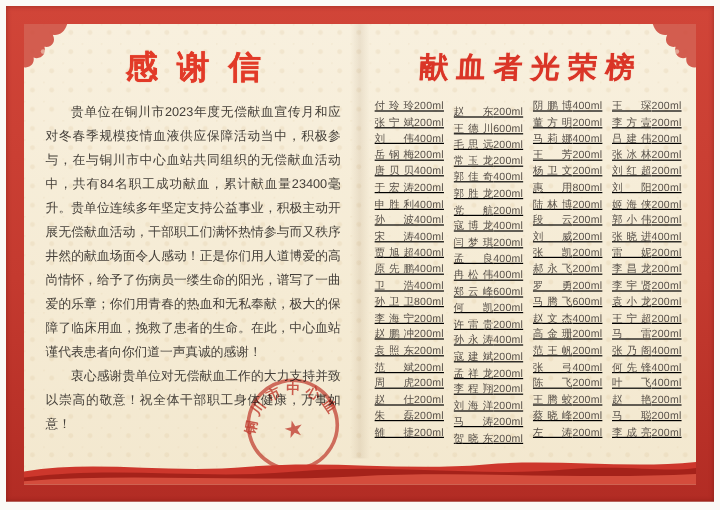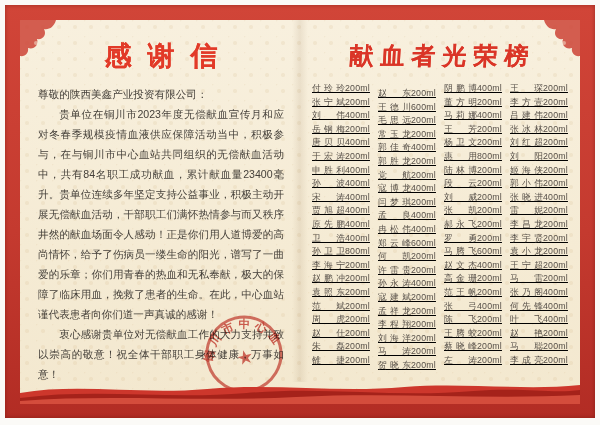--- a/index.html
+++ b/index.html
@@ -83,21 +83,20 @@
       <path d="M0,0 H36 C34,7 29,10 24,9 C27,15 23,20 17,19 C19,25 14,30 8,28 C9,33 5,37 0,36 Z" fill="#cd4336" opacity=".85"></path>
       <circle cx="28" cy="14" r="2" fill="#f7eeda" opacity=".5"></circle>
       <circle cx="16" cy="23" r="2" fill="#f7eeda" opacity=".5"></circle>
     </svg>
 
     <div class="pages">
 
       <div class="page page-left">
         <div class="letter-title">感谢信</div>
         <div class="letter-body">
-          <p class="salutation">尊敬的陕西美鑫产业投资有限公司：</p>
           <p class="indent">贵单位在铜川市2023年度无偿献血宣传月和应对冬春季规模疫情血液供应保障活动当中，积极参与，在与铜川市中心血站共同组织的无偿献血活动中，共有84名职工成功献血，累计献血量23400毫升。贵单位连续多年坚定支持公益事业，积极主动开展无偿献血活动，干部职工们满怀热情参与而又秩序井然的献血场面令人感动！正是你们用人道博爱的高尚情怀，给予了伤病员一缕生命的阳光，谱写了一曲爱的乐章；你们用青春的热血和无私奉献，极大的保障了临床用血，挽救了患者的生命。在此，中心血站谨代表患者向你们道一声真诚的感谢！</p>
           <p class="indent">衷心感谢贵单位对无偿献血工作的大力支持并致以崇高的敬意！祝全体干部职工身体健康，万事如意！</p>
         </div>
 
         <svg class="seal" viewBox="0 0 84 84">
           <defs>
               <path id="sealArc" d="M 9,49 A 33,33 0 1 1 75,49"></path>
             </defs>
           <circle cx="42" cy="42" r="37" fill="none" stroke="#c5332a" stroke-width="3" opacity=".75"></circle>
           <text font-size="11.5" fill="#c5332a" opacity=".85" letter-spacing="4" font-weight="bold">

